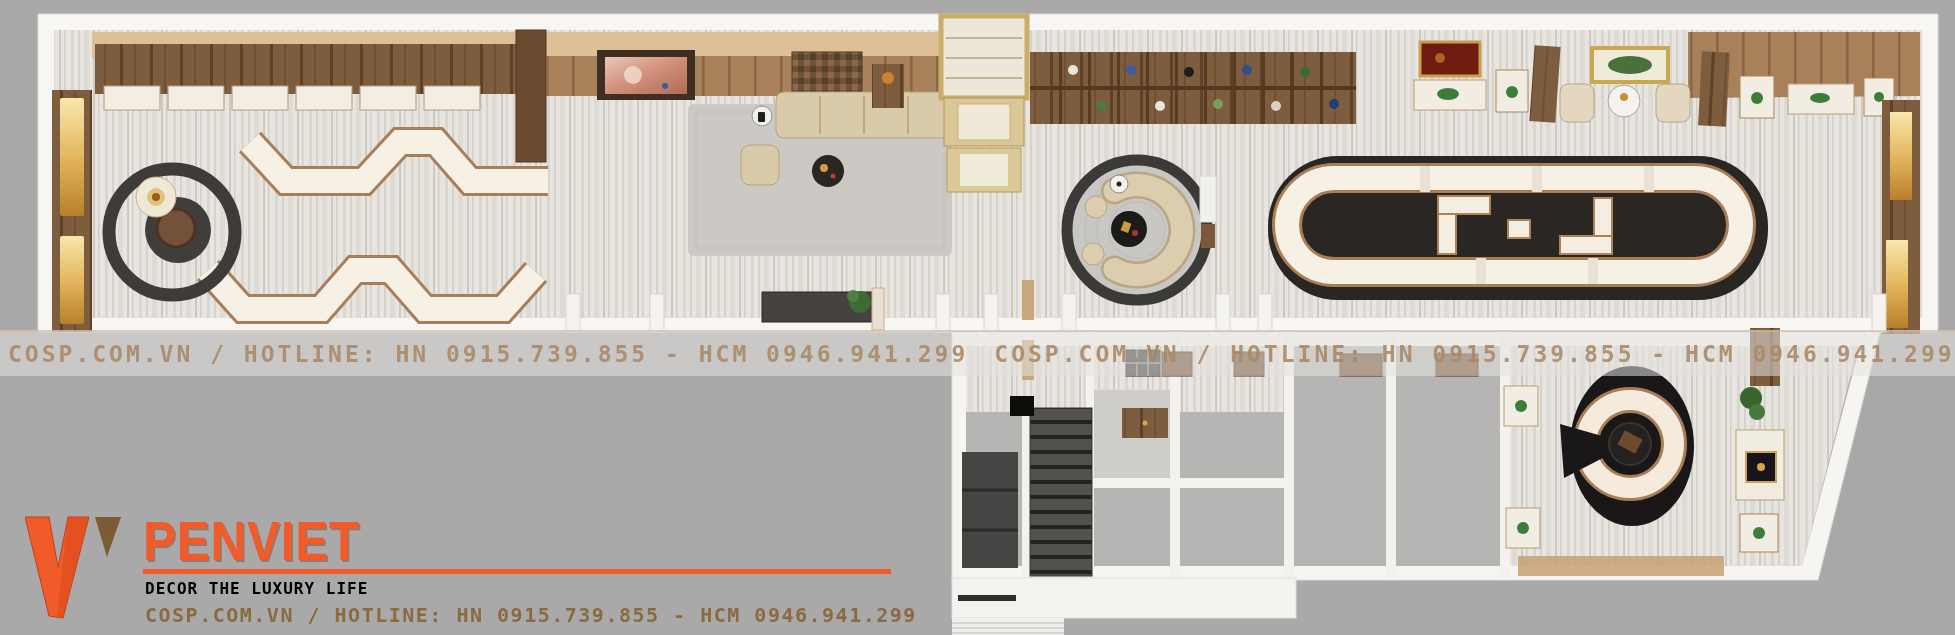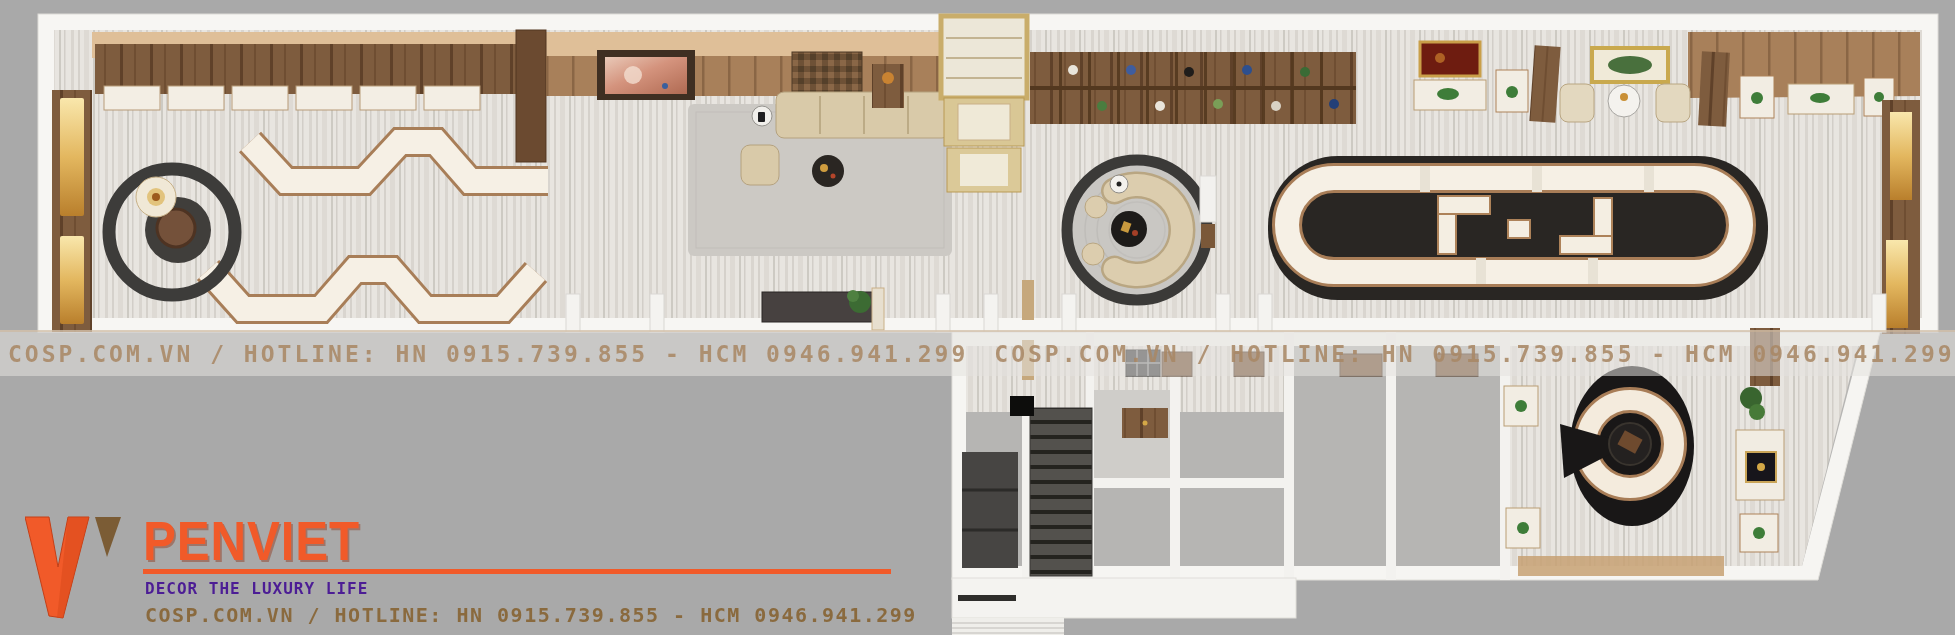--- a/index.html
+++ b/index.html
@@ -18,21 +18,21 @@
     letter-spacing:3px;color:rgba(169,136,101,.88);flex:0 0 auto;}
   
   .logo-block{position:absolute;left:23px;top:512px;width:900px;height:120px;}
   .logo-mark{position:absolute;left:2px;top:3px;}
   .brand{position:absolute;left:120px;top:-4px;font-size:56px;font-weight:bold;
     letter-spacing:1px;color:var(--brand-orange,#f15a29);
     text-shadow:2px 2px 0 rgba(140,40,10,.40);transform:scaleX(.88);transform-origin:left;}
   .brand-underline{position:absolute;left:120px;top:57px;width:748px;height:5px;
     background:var(--brand-orange,#f15a29);}
   .tagline{position:absolute;left:122px;top:67px;font-family:"DejaVu Sans Mono",monospace;
-    font-weight:bold;font-size:16px;letter-spacing:1px;color:#4c1d95;}
+    font-weight:bold;font-size:16px;letter-spacing:1px;color:#000000;}
   .contact{position:absolute;left:122px;top:91px;font-family:"DejaVu Sans Mono",monospace;
     font-weight:bold;font-size:20px;letter-spacing:1.5px;color:var(--brand-brown,#8a6a3e);}
 </style>
 </head>
 <body>
 
 <div class="canvas">
 
 <svg class="plan" width="1955" height="635" viewBox="0 0 1955 635">
   <defs>

